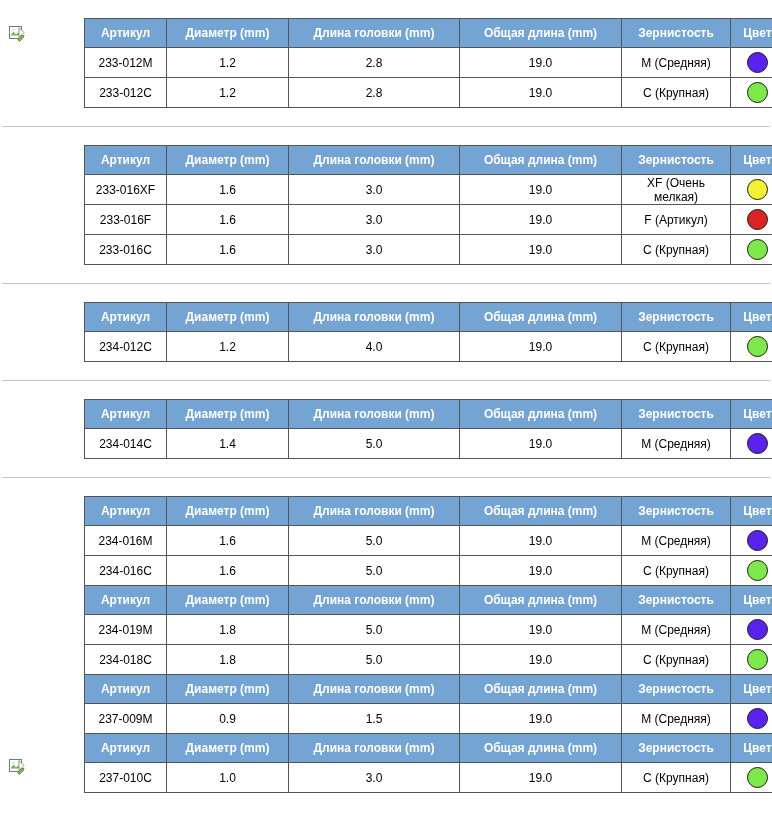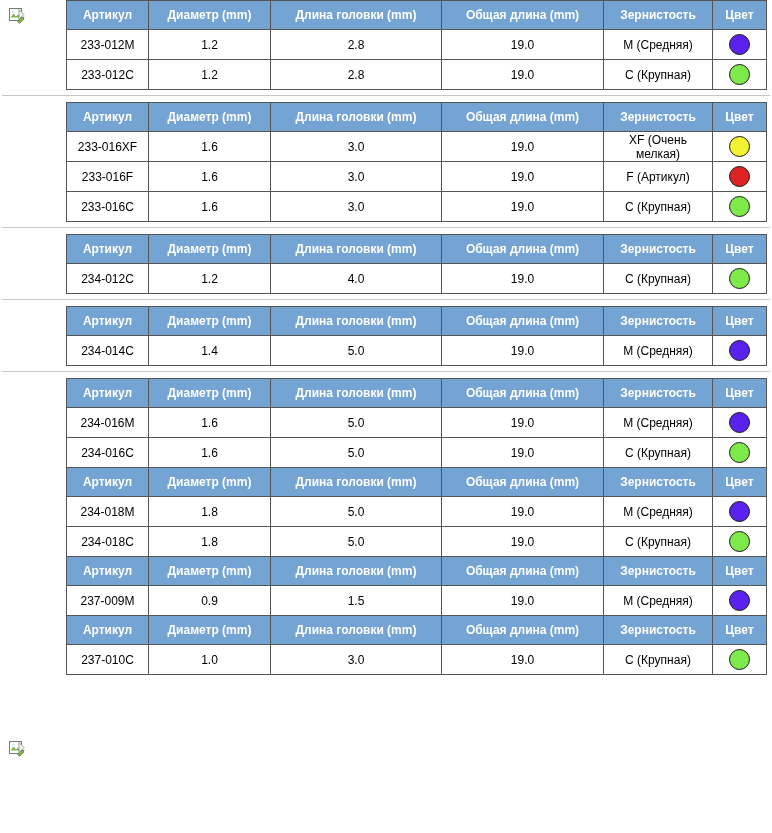--- a/index.html
+++ b/index.html
@@ -94,21 +94,21 @@
     border-radius: 50%;
     border: 1px solid #1a1a1a;
     box-sizing: border-box;
     vertical-align: middle;
   }
 
   
   .stack table.spec { margin-top: -1px; }
   .stack table.spec:first-child { margin-top: 0; }
 
-  .grp { margin: 0; }
+  .grp { margin: 18px; }
 </style>
 </head>
 <body>
 
 <div class="page">
   <div id="root">
       <div class="tbl-wrap grp">
         <table class="spec">
           <colgroup>
             <col class="c-art">
@@ -317,21 +317,21 @@
               <th>Артикул</th>
               <th>Диаметр (mm)</th>
               <th>Длина головки (mm)</th>
               <th>Общая длина (mm)</th>
               <th>Зернистость</th>
               <th>Цвет</th>
             </tr>
           </thead>
           <tbody>
             <tr>
-              <td>234-018M</td>
+              <td>234-019M</td>
               <td>1.8</td>
               <td>5.0</td>
               <td>19.0</td>
               <td>M (Средняя)</td>
               <td class="color-cell"><span class="dot" style="background:#5a22ee;"></span></td>
             </tr>
             <tr>
               <td>234-018C</td>
               <td>1.8</td>
               <td>5.0</td>

